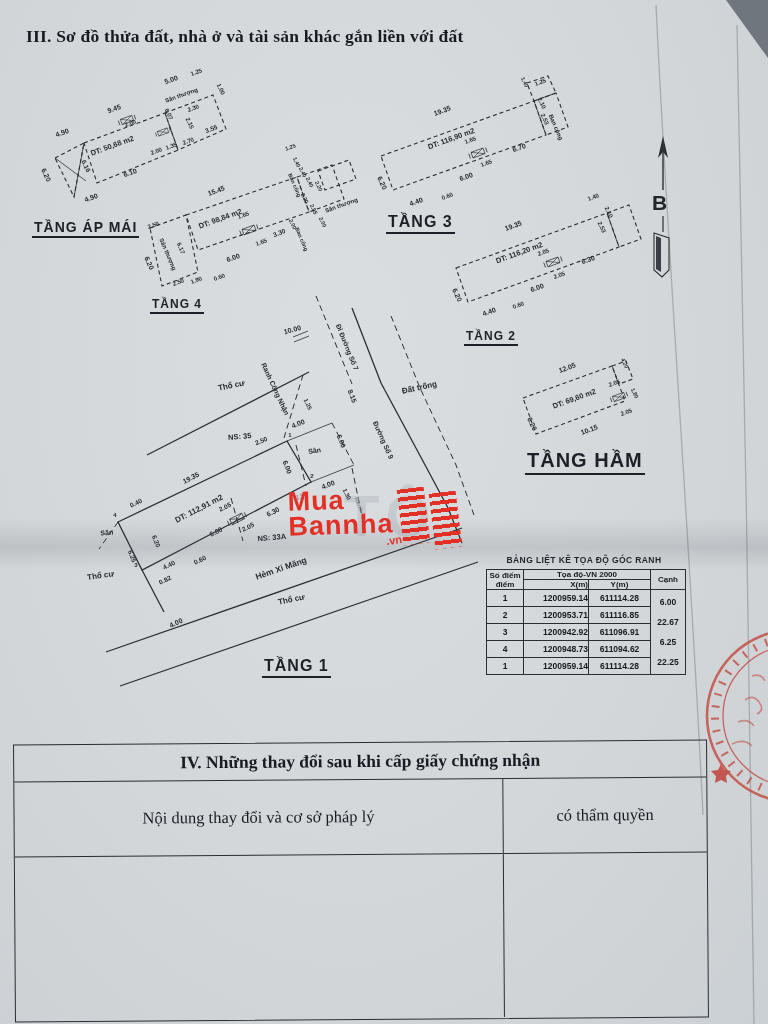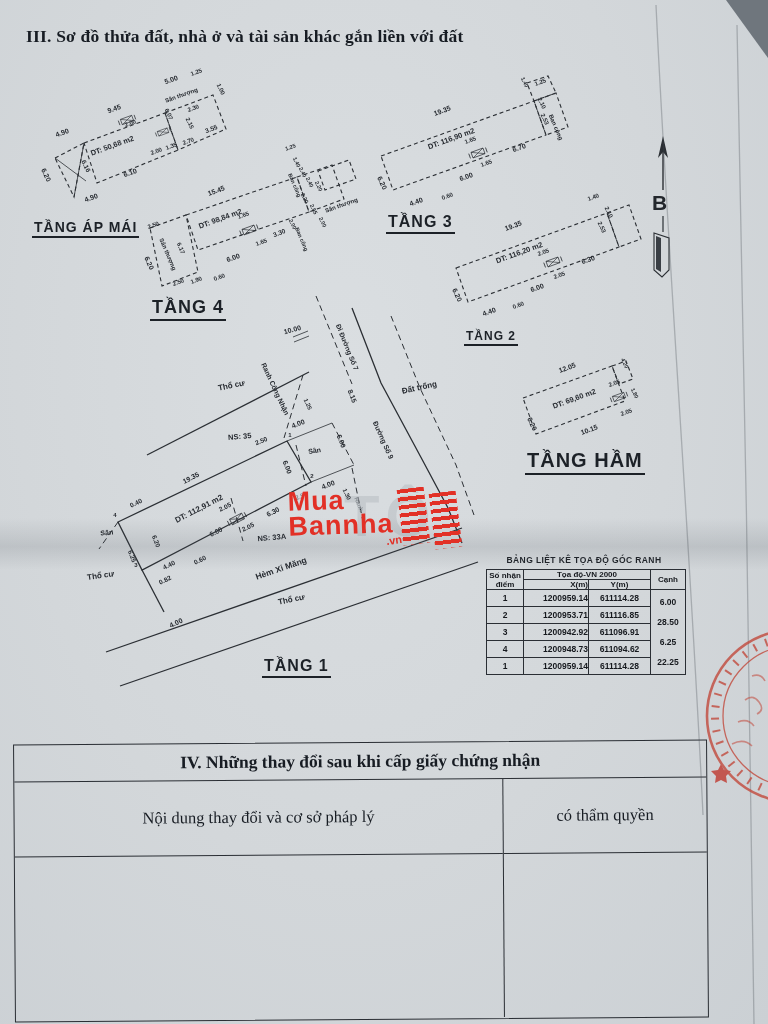--- a/index.html
+++ b/index.html
@@ -258,59 +258,59 @@
         <text transform="translate(115,517) rotate(0)" font-size="6" text-anchor="middle" class="dim">4</text>
         <text transform="translate(136,567) rotate(0)" font-size="6" text-anchor="middle" class="dim">3</text>
         <text transform="translate(290,437) rotate(0)" font-size="6" text-anchor="middle" class="dim">1</text>
         <text transform="translate(312,478) rotate(0)" font-size="6" text-anchor="middle" class="dim">2</text>
       </g>
     <text x="652" y="210" font-size="21" font-weight="bold" fill="#23272c">B</text>
   </svg>
 
   <div id="floor-labels">
       <div class="floor-label" style="left: 32px; top: 219px; font-size: 14px;">TẦNG ÁP MÁI</div>
-      <div class="floor-label" style="left: 150px; top: 297px; font-size: 18px;">TẦNG 4</div>
+      <div class="floor-label" style="left: 150px; top: 297px; font-size: 12px;">TẦNG 4</div>
       <div class="floor-label" style="left: 386px; top: 213px; font-size: 16px;">TẦNG 3</div>
       <div class="floor-label" style="left: 464px; top: 329px; font-size: 12px;">TẦNG 2</div>
       <div class="floor-label" style="left: 525px; top: 449px; font-size: 20px;">TẦNG HẦM</div>
       <div class="floor-label" style="left: 262px; top: 657px; font-size: 16px;">TẦNG 1</div>
     </div>
 
   <div class="wm">
     <div>Mua</div>
     <div>Bannha</div>
   </div>
   <div class="wm-vn">.vn</div>
   <div class="wm-bars" style="left:400px;top:488px"></div>
   <div class="wm-bars" style="left:432px;top:492px"></div>
 
   <div class="coord-wrap">
     <div class="coord-title">BẢNG LIỆT KÊ TỌA ĐỘ GÓC RANH</div>
     <table class="coord">
       <tbody id="coord-body">
       <tr>
         <td class="pt h" rowspan="2">
-          <div>Số nhận</div>
+          <div>Số điểm</div>
           <div>điểm</div>
         </td>
         <td class="h" colspan="2">Tọa độ-VN 2000</td>
         <td class="ec h" rowspan="2">Cạnh</td>
       </tr>
       <tr>
         <td class="xc h">X(m)</td>
         <td class="yc h">Y(m)</td>
       </tr>
       <tr class="data">
             <td class="pt">1</td>
             <td class="xc">1200959.14</td>
             <td class="yc">611114.28</td>
             <td class="ec" rowspan="5">
               <div class="edges">
                 <div>6.00</div>
-                <div>28.50</div>
+                <div>22.67</div>
                 <div>6.25</div>
                 <div>22.25</div>
               </div>
             </td>
           </tr>
           <tr class="data">
             <td class="pt">2</td>
             <td class="xc">1200953.71</td>
             <td class="yc">611116.85</td>
           </tr>

